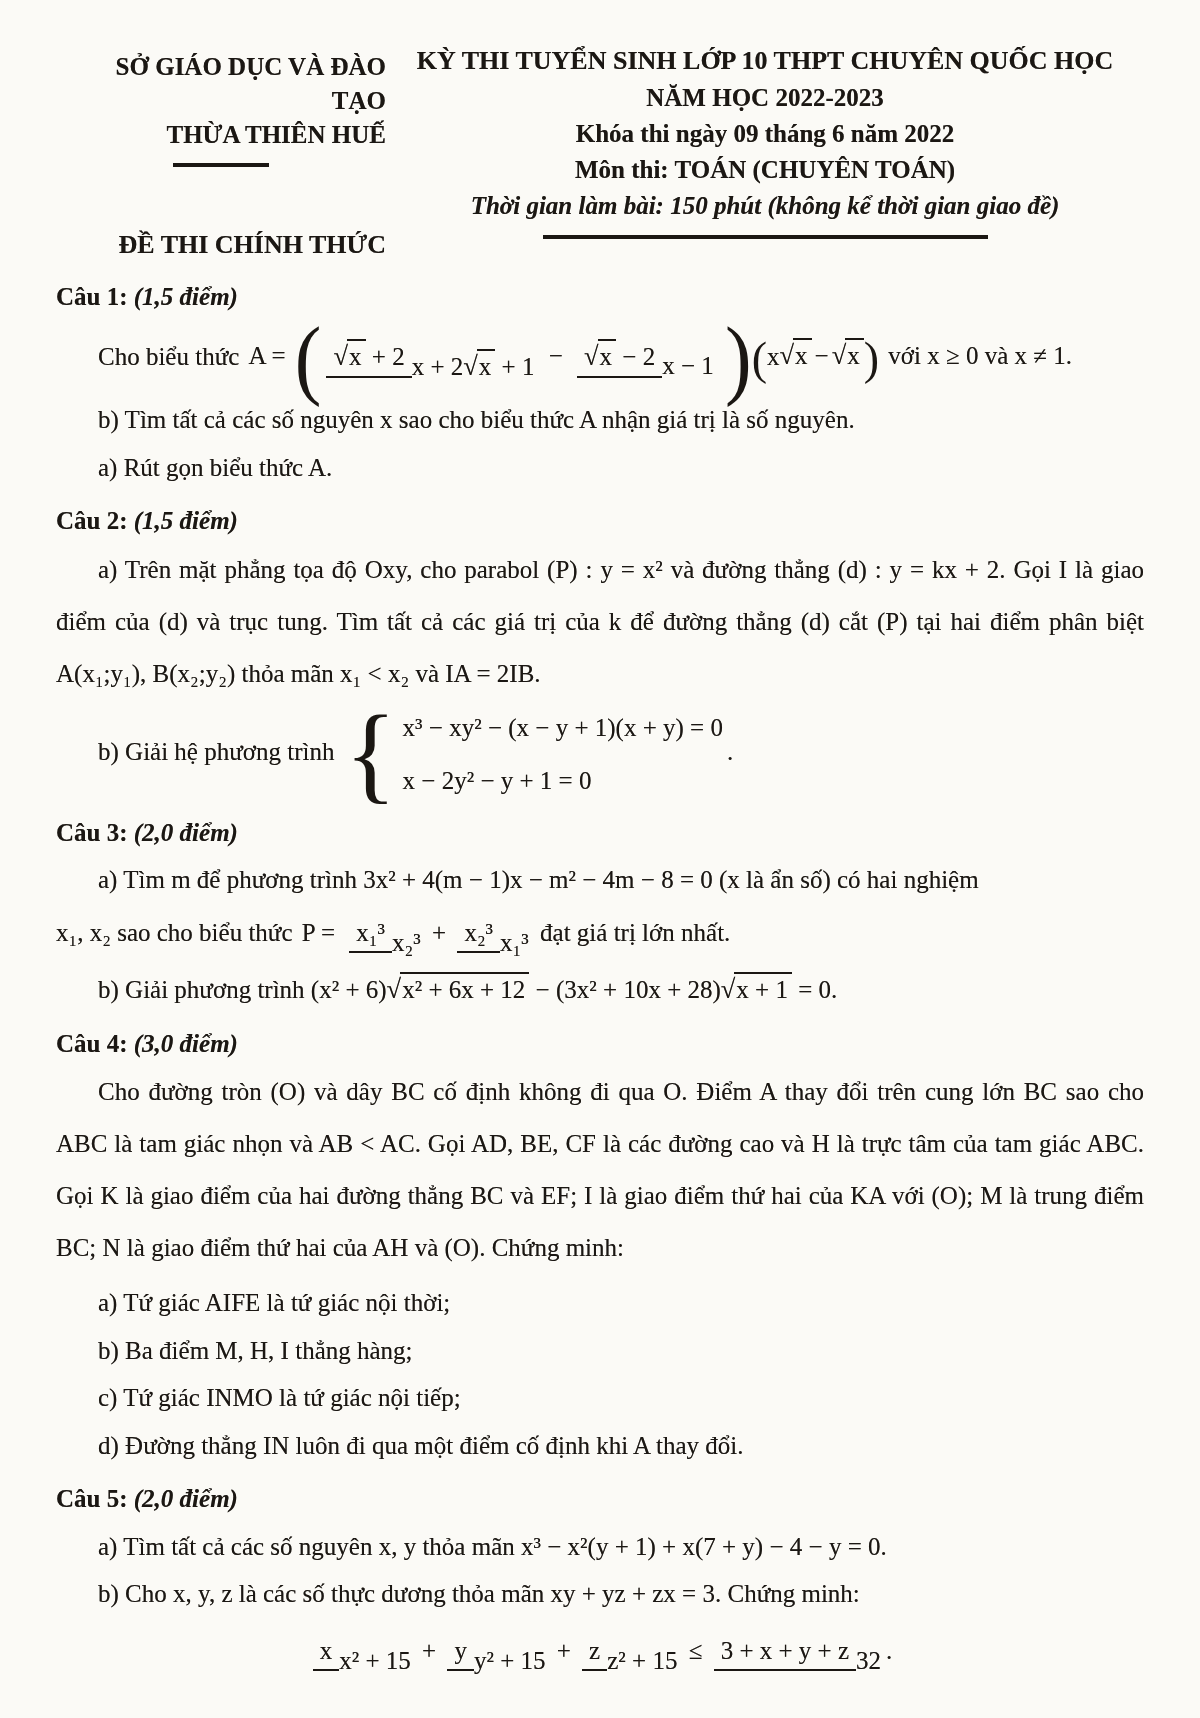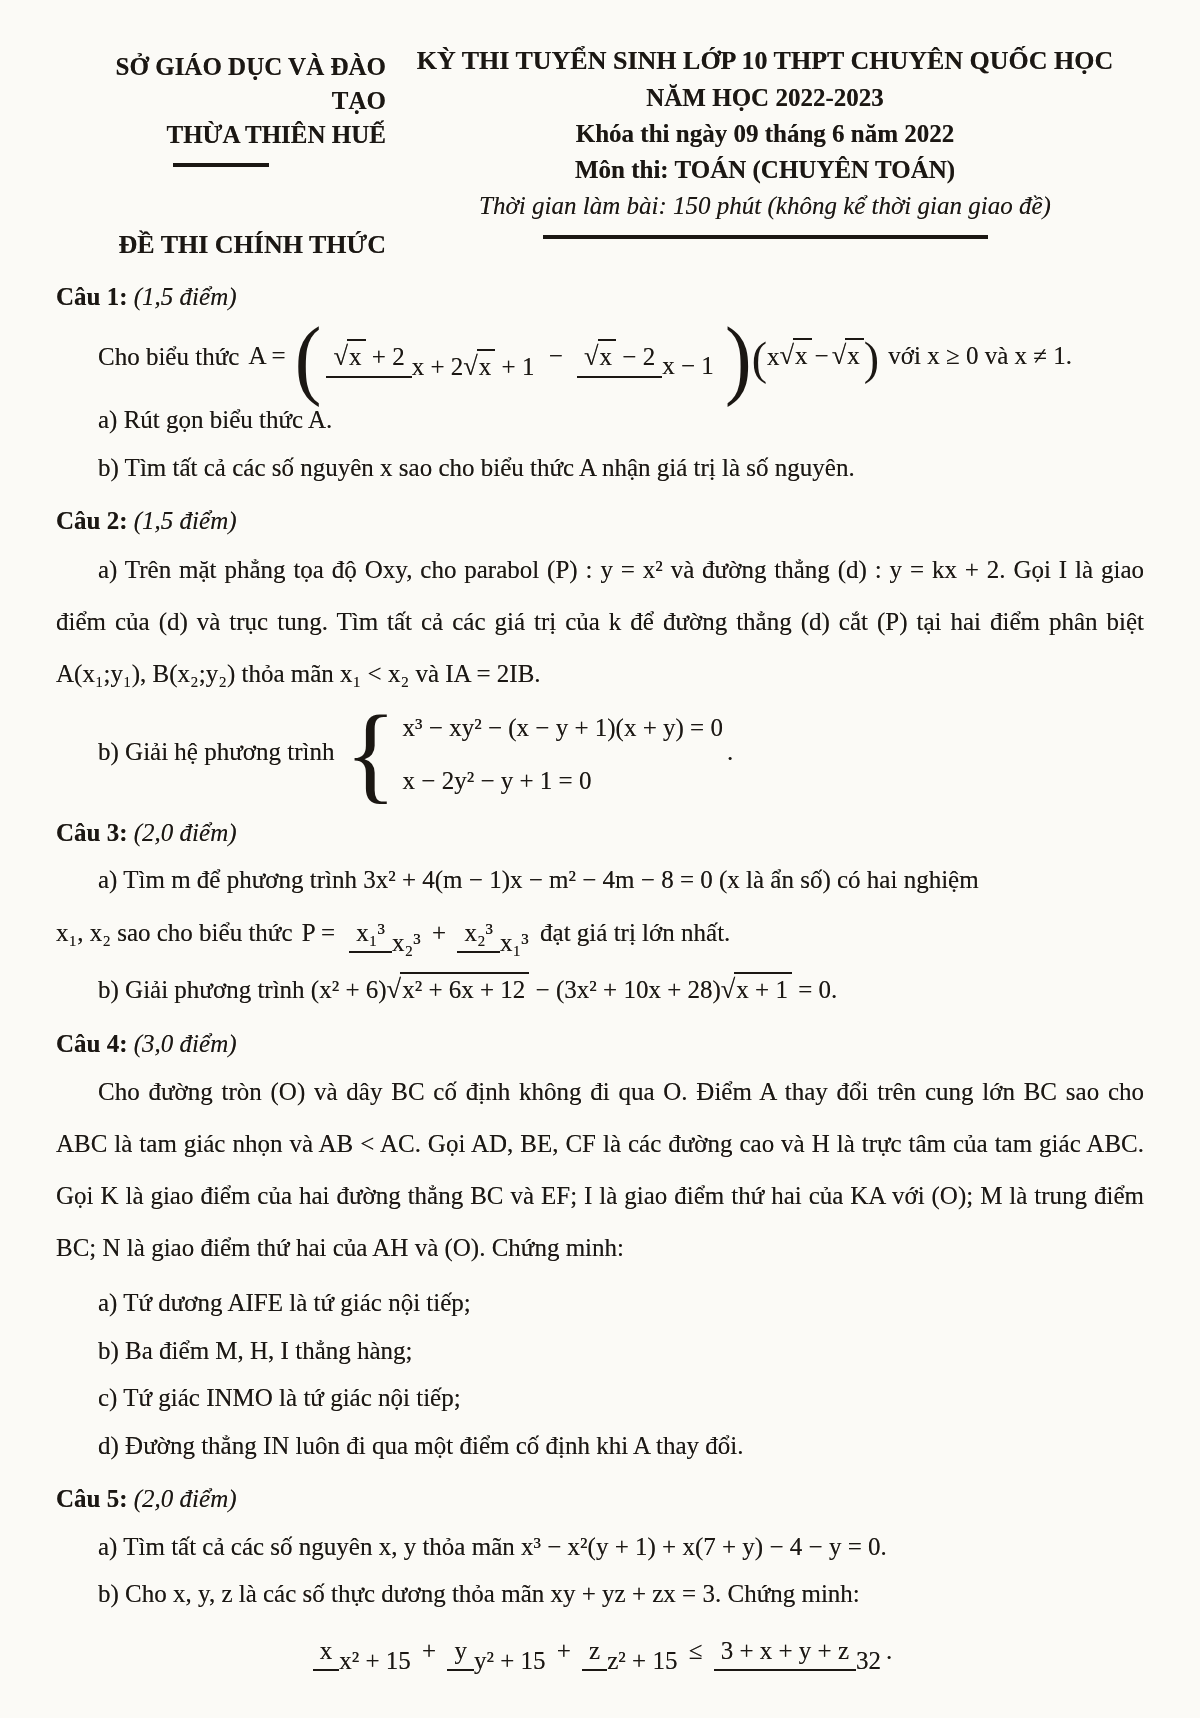--- a/index.html
+++ b/index.html
@@ -9,21 +9,21 @@
     color:#1b1713;
   }
   .page{
     width:1200px;min-height:1718px;box-sizing:border-box;
     margin:0 auto;background:#fbfaf6;
     padding:42px 56px 28px 56px;
     font-size:25px;line-height:1.5;
     text-shadow:0 0 .4px rgba(27,23,19,.55);
   }
   .b{font-weight:700}
-  .bi{font-weight:400;font-style:italic}
+  .bi{font-weight:700;font-style:italic}
 
   
   .hdr{display:flex;align-items:flex-start}
   .hdr-left{width:330px;text-align:right;padding-top:8px;line-height:1.35}
   .hdr-right{flex:1;text-align:center;line-height:1.45}
   .hdr-right .t1{font-size:26px}
   .rule-sm{width:96px;height:4px;background:#1b1713;margin:12px auto 0}
   .exam-type{margin-top:60px;font-size:26px}
   .rule-lg{width:445px;height:4px;background:#1b1713;margin:10px auto 0}
 
@@ -84,22 +84,22 @@
           <span class="den"><span>x + 2</span><span class="sq"><span class="rt">√</span><span class="ol">x</span></span> <span>+ 1</span></span>
         </span>
       <span class="msp">−</span>
       <span class="frac">
           <span class="num"><span class="sq"><span class="rt">√</span><span class="ol">x</span></span> <span>− 2</span></span>
           <span class="den"><span>x − 1</span></span>
         </span>
       <span class="bigp">)</span><span class="medp">(</span><span>x</span><span class="sq"><span class="rt">√</span><span class="ol">x</span></span><span class="msp">−</span><span class="sq"><span class="rt">√</span><span class="ol">x</span></span><span class="medp">)</span>
       <span class="msp">với x ≥ 0 và x ≠ 1.</span>
     </p>
+    <p class="item">b) Tìm tất cả các số nguyên x sao cho biểu thức A nhận giá trị là số nguyên.</p>
     <p class="item">a) Rút gọn biểu thức A.</p>
-    <p class="item">b) Tìm tất cả các số nguyên x sao cho biểu thức A nhận giá trị là số nguyên.</p>
   </section>
 
   <section>
     <p class="qh"><span class="b">Câu 2:</span> <span class="bi">(1,5 điểm)</span></p>
     <p class="para">a) Trên mặt phẳng tọa độ Oxy, cho parabol (P) : y = x² và đường thẳng (d) : y = kx + 2. Gọi I là giao điểm của (d) và trục tung. Tìm tất cả các giá trị của k để đường thẳng (d) cắt (P) tại hai điểm phân biệt A(x₁;y₁), B(x₂;y₂) thỏa mãn x₁ &lt; x₂ và IA = 2IB.</p>
     <p class="frow">
       <span>b) Giải hệ phương trình</span>
       <span class="sys">
           <span class="brace">{</span>
           <span class="sys-lines">
@@ -131,21 +131,21 @@
       <span>b) Giải phương trình</span>
       <span>(x² + 6)</span><span class="sq"><span class="rt">√</span><span class="ol">x² + 6x + 12</span></span>
       <span>− (3x² + 10x + 28)</span><span class="sq"><span class="rt">√</span><span class="ol">x + 1</span></span>
       <span>= 0.</span>
     </p>
   </section>
 
   <section>
     <p class="qh"><span class="b">Câu 4:</span> <span class="bi">(3,0 điểm)</span></p>
     <p class="para">Cho đường tròn (O) và dây BC cố định không đi qua O. Điểm A thay đổi trên cung lớn BC sao cho ABC là tam giác nhọn và AB &lt; AC. Gọi AD, BE, CF là các đường cao và H là trực tâm của tam giác ABC. Gọi K là giao điểm của hai đường thẳng BC và EF; I là giao điểm thứ hai của KA với (O); M là trung điểm BC; N là giao điểm thứ hai của AH và (O). Chứng minh:</p>
-    <p class="item">a) Tứ dương AIFE là tứ giác nội tiếp;</p>
+    <p class="item">a) Tứ giác AIFE là tứ giác nội thời;</p>
     <p class="item">b) Ba điểm M, H, I thẳng hàng;</p>
     <p class="item">c) Tứ giác INMO là tứ giác nội tiếp;</p>
     <p class="item">d) Đường thẳng IN luôn đi qua một điểm cố định khi A thay đổi.</p>
   </section>
 
   <section>
     <p class="qh"><span class="b">Câu 5:</span> <span class="bi">(2,0 điểm)</span></p>
     <p class="item">a) Tìm tất cả các số nguyên x, y thỏa mãn x³ − x²(y + 1) + x(7 + y) − 4 − y = 0.</p>
     <p class="item">b) Cho x, y, z là các số thực dương thỏa mãn xy + yz + zx = 3. Chứng minh:</p>
     <p class="ineq-row">

